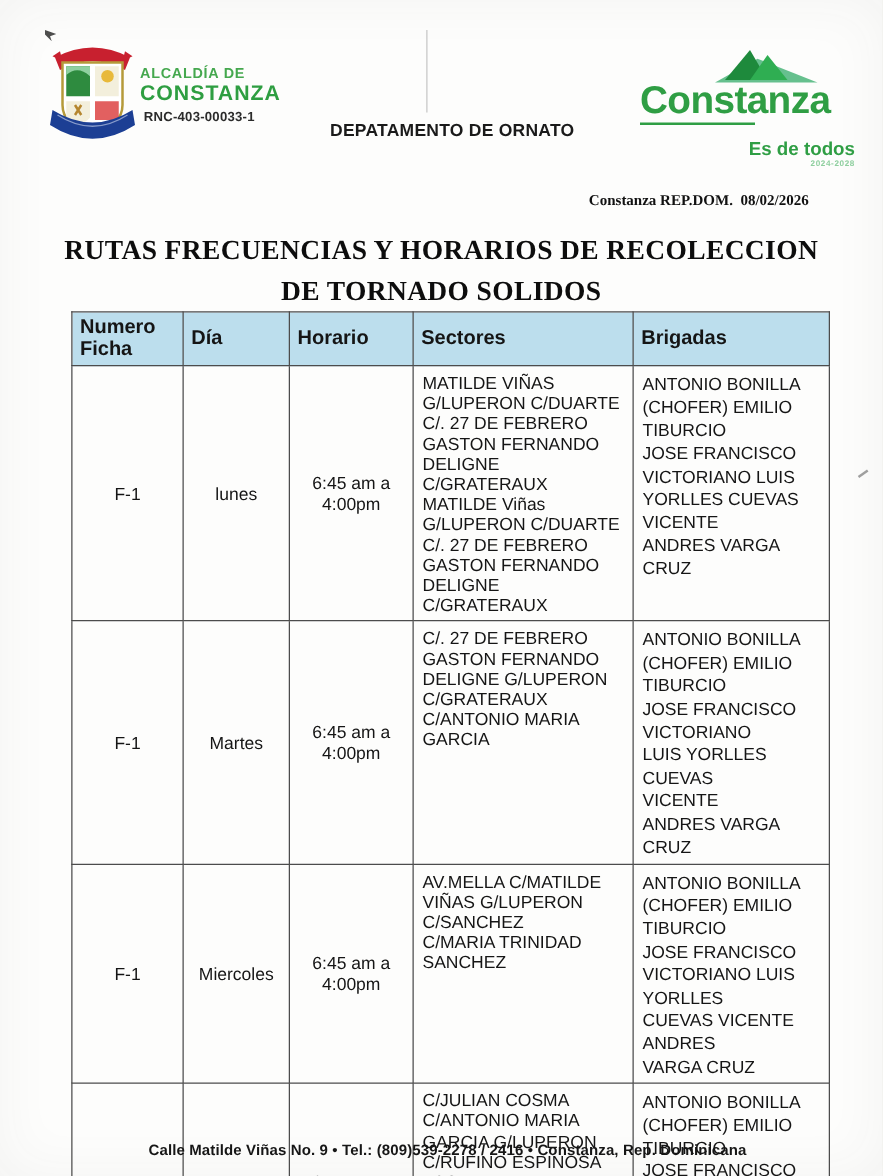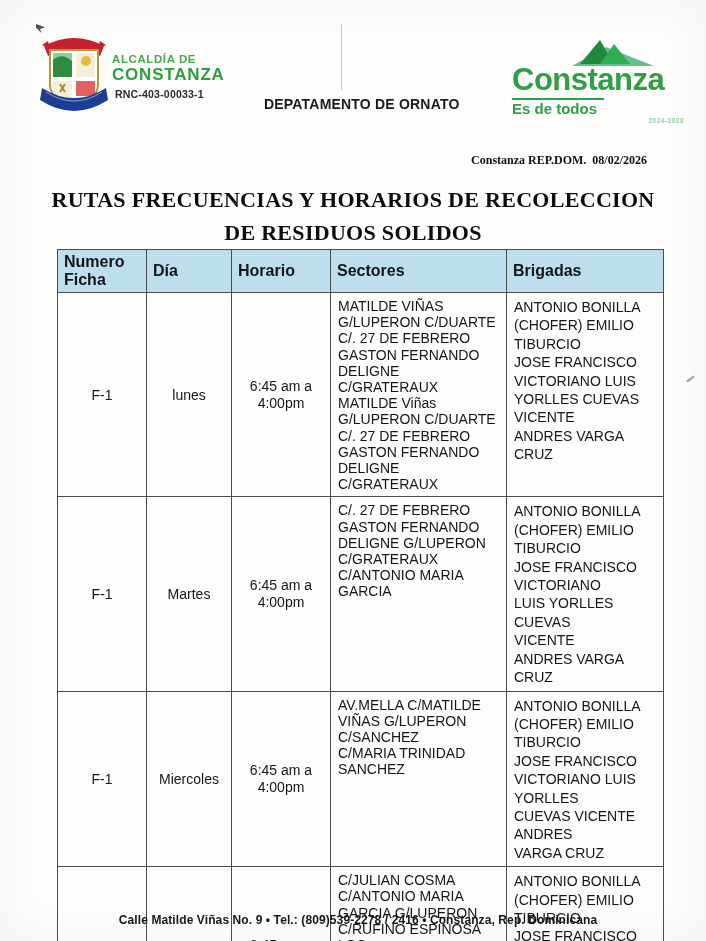--- a/index.html
+++ b/index.html
@@ -17,21 +17,21 @@
   .seal-text { position:absolute; left:112px; top:53px; line-height:1.1; }
   .seal-line1 { color:#45a84e; font-size:11.5px; font-weight:700; letter-spacing:.6px; }
   .seal-line2 { color:#2e9e41; font-size:17px; font-weight:800; letter-spacing:.8px; }
   .seal-rnc   { color:#2b2b2b; font-size:10.5px; font-weight:700; margin-top:5px; margin-left:3px; letter-spacing:.2px; }
   .header-divider { position:absolute; left:341px; top:24px; width:1px; height:66px; background:#9a9a9a; opacity:.55; }
   .department { position:absolute; left:264px; top:96px; font-size:14px; font-weight:700; letter-spacing:.2px; color:#1a1a1a; }
   .brand { position:absolute; left:512px; top:34px; width:172px; }
   .brand-mountains { display:block; margin-left:42px; width:122px; height:40px; }
   .brand-name { font-size:31px; font-weight:800; color:#2f9e44; letter-spacing:-.5px; margin-top:-10px; line-height:1; }
   .brand-rule { width:92px; height:2px; background:#2f9e44; margin-top:3px; float:left; }
-  .brand-tagline { font-size:15px; font-weight:600; color:#2f9e44; margin-top:5px; }
+  .brand-tagline { text-align:right; font-size:15px; font-weight:600; color:#2f9e44; margin-top:16px; }
   .brand-term { text-align:right; font-size:6.5px; font-weight:600; color:#8fcf9f; letter-spacing:.5px; }
   
   .dateline {
     position:absolute; top:153px; right:59px;
     font-family:"Liberation Serif", serif; font-weight:700; font-size:12px; color:#111;
     white-space:pre;
   }
   .doc-title {
     position:absolute; top:183px; left:0; width:100%;
     text-align:center; font-family:"Liberation Serif", serif;
@@ -113,21 +113,21 @@
     <div class="brand-name">Constanza</div>
     <div class="brand-rule"></div>
     <div class="brand-tagline">Es de todos</div>
     <div class="brand-term">2024-2028</div>
   </div>
 
   <div class="dateline">Constanza REP.DOM.  08/02/2026</div>
 
   <div class="doc-title">
     <div>RUTAS FRECUENCIAS Y HORARIOS DE RECOLECCION</div>
-    <div>DE RESIDUOS SOLIDOS</div>
+    <div>DE TORNADO SOLIDOS</div>
   </div>
 
   <table class="schedule">
     <colgroup>
         <col class="c1">
         <col class="c2">
         <col class="c3">
         <col class="c4">
         <col class="c5">
       </colgroup>

